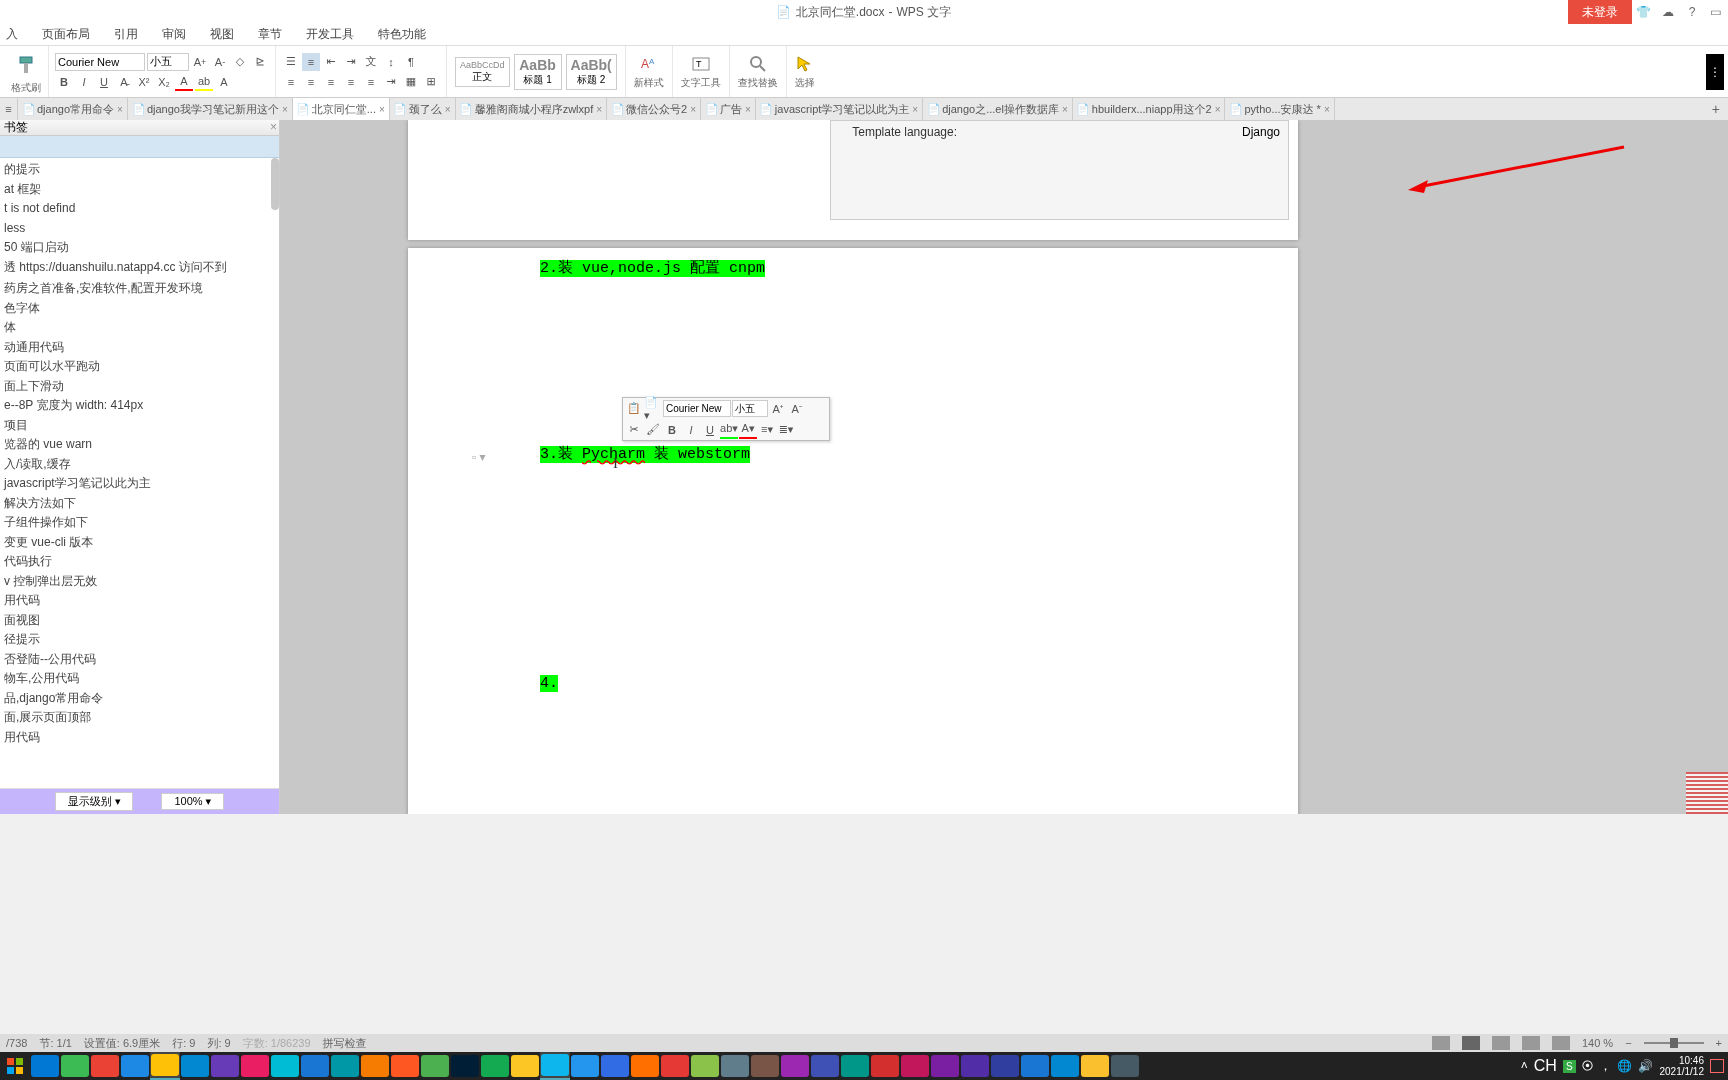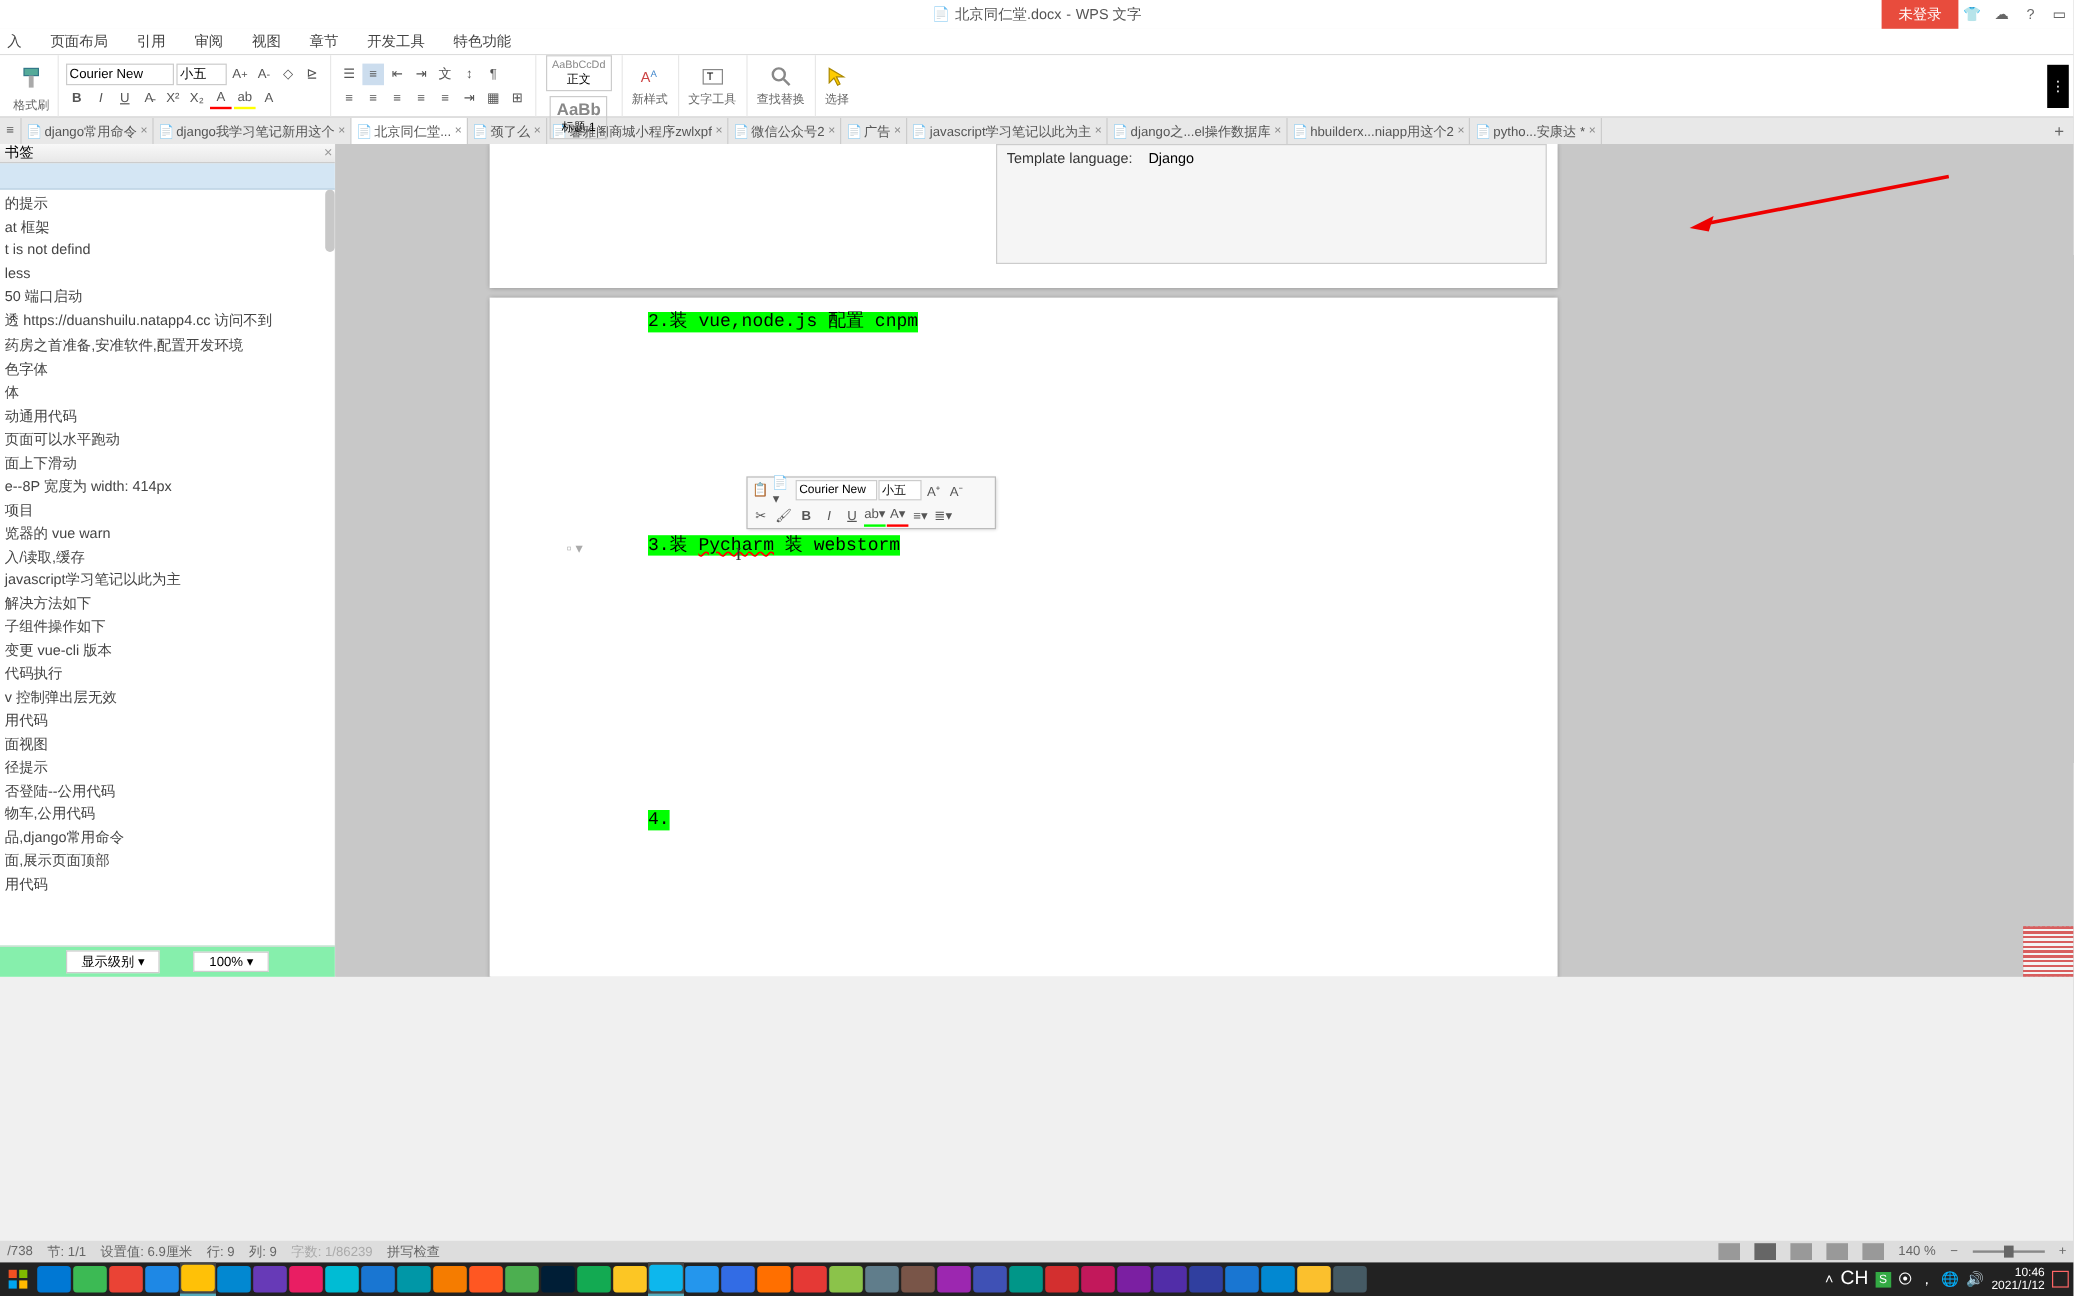--- a/index.html
+++ b/index.html
@@ -20,21 +20,21 @@
 
 .ribbon { height: 52px; background: #fff; display: flex; align-items: center; padding: 0 4px; border-bottom: 1px solid #ccc; position: relative; }
 .ribbon-group { display: flex; flex-direction: column; align-items: center; padding: 0 6px; border-right: 1px solid #e8e8e8; height: 100%; justify-content: center; }
 .format-brush { width: 32px; height: 32px; display: flex; align-items: center; justify-content: center; }
 .ribbon-label { font-size: 10px; color: #666; }
 .font-group { display: flex; flex-direction: column; gap: 2px; padding: 0 6px; border-right: 1px solid #e8e8e8; height: 100%; justify-content: center; }
 .font-row { display: flex; align-items: center; gap: 2px; }
 .font-select { width: 90px; height: 18px; border: 1px solid #ccc; font-size: 11px; padding: 0 2px; }
 .size-select { width: 42px; height: 18px; border: 1px solid #ccc; font-size: 11px; padding: 0 2px; }
 .ribbon-btn { width: 18px; height: 18px; display: flex; align-items: center; justify-content: center; font-size: 11px; color: #555; }
-.style-group { display: flex; align-items: center; gap: 4px; padding: 0 8px; border-right: 1px solid #e8e8e8; height: 100%; flex-direction: column; }
+.style-group { display: flex; align-items: center; gap: 4px; padding: 0 8px; border-right: 1px solid #e8e8e8; height: 100%; }
 .style-box { border: 1px solid #ccc; padding: 2px 4px; text-align: center; min-width: 48px; }
 .style-box .preview { font-size: 10px; color: #888; }
 .style-box .name { font-size: 10px; }
 .big-btn { display: flex; flex-direction: column; align-items: center; padding: 0 8px; height: 100%; justify-content: center; gap: 2px; border-right: 1px solid #e8e8e8; }
 .black-box { position: absolute; right: 4px; top: 8px; width: 18px; height: 36px; background: #000; color: #fff; display: flex; align-items: center; justify-content: center; }
 
 
 .tabstrip { height: 22px; background: #e8e8e8; display: flex; align-items: center; overflow: hidden; }
 .tab { display: flex; align-items: center; padding: 0 4px; height: 100%; border-right: 1px solid #ccc; font-size: 11px; color: #555; gap: 3px; white-space: nowrap; }
 .tab.active { background: #fff; }
@@ -44,32 +44,32 @@
 .tab-plus { padding: 0 8px; font-size: 14px; color: #666; }
 
 
 .sidebar { position: absolute; left: 0; top: 120px; width: 280px; height: 694px; background: #fff; border-right: 1px solid #ccc; }
 .sidebar-header { height: 16px; background: linear-gradient(#f8f8f8,#e8e8e8); border-bottom: 1px solid #ccc; display: flex; align-items: center; padding: 0 4px; position: relative; }
 .sidebar-close { position: absolute; right: 2px; top: 0; color: #999; }
 .sidebar-top { height: 22px; background: #d4e6f4; border-bottom: 1px solid #b8d0e0; }
 .sidebar-content { height: 620px; overflow: hidden; padding: 2px 0; position: relative; }
 .sidebar-scrollbar { position: absolute; right: 0; top: 0; width: 8px; height: 52px; background: #c8c8c8; border-radius: 4px; }
 .sidebar-item { padding: 1px 4px; font-size: 12px; color: #444; white-space: nowrap; overflow: hidden; line-height: 17.5px; }
-.sidebar-footer { position: absolute; bottom: 0; left: 0; right: 0; height: 26px; display: flex; align-items: center; justify-content: center; gap: 28px; border-top: 1px solid #ddd; background: #86efac; }
+.sidebar-footer { position: absolute; bottom: 0; left: 0; right: 0; height: 26px; display: flex; align-items: center; justify-content: center; gap: 28px; border-top: 1px solid #ddd; background: #c4b5fd; }
 .sidebar-select { border: 1px solid #ccc; padding: 1px 12px; font-size: 11px; background: #fff; }
 
 
 .main-canvas { position: absolute; left: 280px; top: 120px; right: 0; height: 694px; background: #c8c8c8; overflow: hidden; }
 .page { position: absolute; background: #fff; box-shadow: 0 0 4px rgba(0,0,0,0.3); }
 .page1 { left: 128px; top: 0; width: 890px; height: 120px; }
 .page2 { left: 128px; top: 128px; width: 890px; height: 600px; }
 
 
 .django-panel { position: absolute; left: 422px; top: 0; width: 459px; height: 100px; background: #f5f5f5; border: 1px solid #ccc; font-size: 12px; }
-.django-row { display: flex; align-items: center; padding: 4px 8px; }
+.django-row { display: flex; align-items: center; padding: 4px 8px; text-align: right; }
 .django-label { width: 118px; color: #333; }
 .django-value { flex: 1; }
 .django-input { width: 340px; border: 1px solid #4a90e2; padding: 1px 3px; }
 .django-input .selected { background: #3399ff; color: #fff; padding: 0 1px; }
 .django-checkbox-row { display: flex; align-items: center; padding: 4px 8px; gap: 6px; }
 .django-checkbox { width: 13px; height: 13px; accent-color: #4a90e2; }
 .red-arrow { position: absolute; left: 575px; top: 24px; pointer-events: none; }
 
 
 .doc-text { position: absolute; font-family: "Courier New", monospace; font-size: 15px; }

